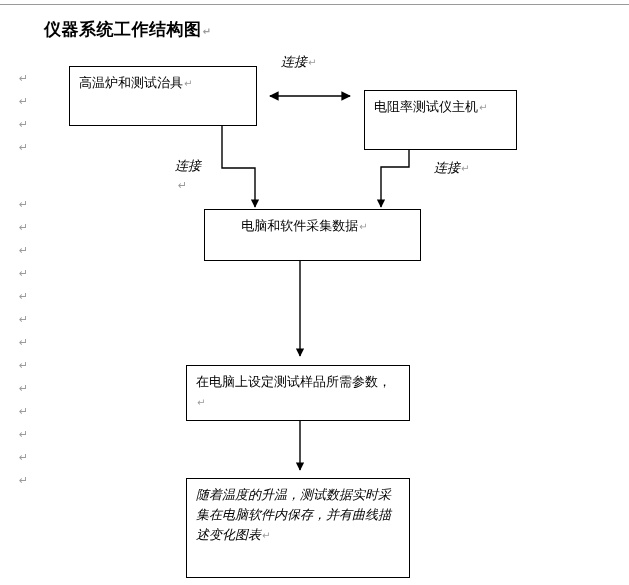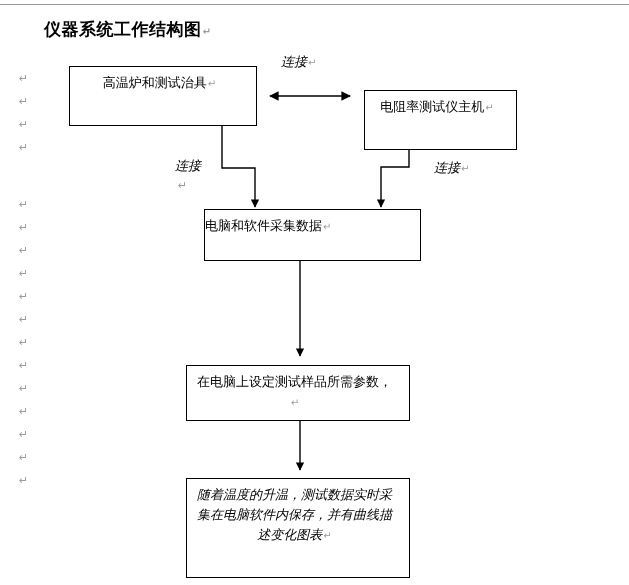--- a/index.html
+++ b/index.html
@@ -60,26 +60,26 @@
     background: #ffffff;
   }
   .node-text {
     position: absolute;
     left: 9px;
     top: 6px;
     right: 16px;
     font-size: 13px;
     line-height: 20px;
     color: #000000;
-    text-align: center;
+    text-align: left;
   }
   .node-text.center {
     left: 0;
     right: 16px;
-    text-align: left;
+    text-align: center;
     font-family: Liberation Serif, serif;
   }
   
   .edge-label {
     position: absolute;
     font-size: 13px;
     line-height: 20px;
     color: #000000;
     white-space: nowrap;
     font-style: italic;

